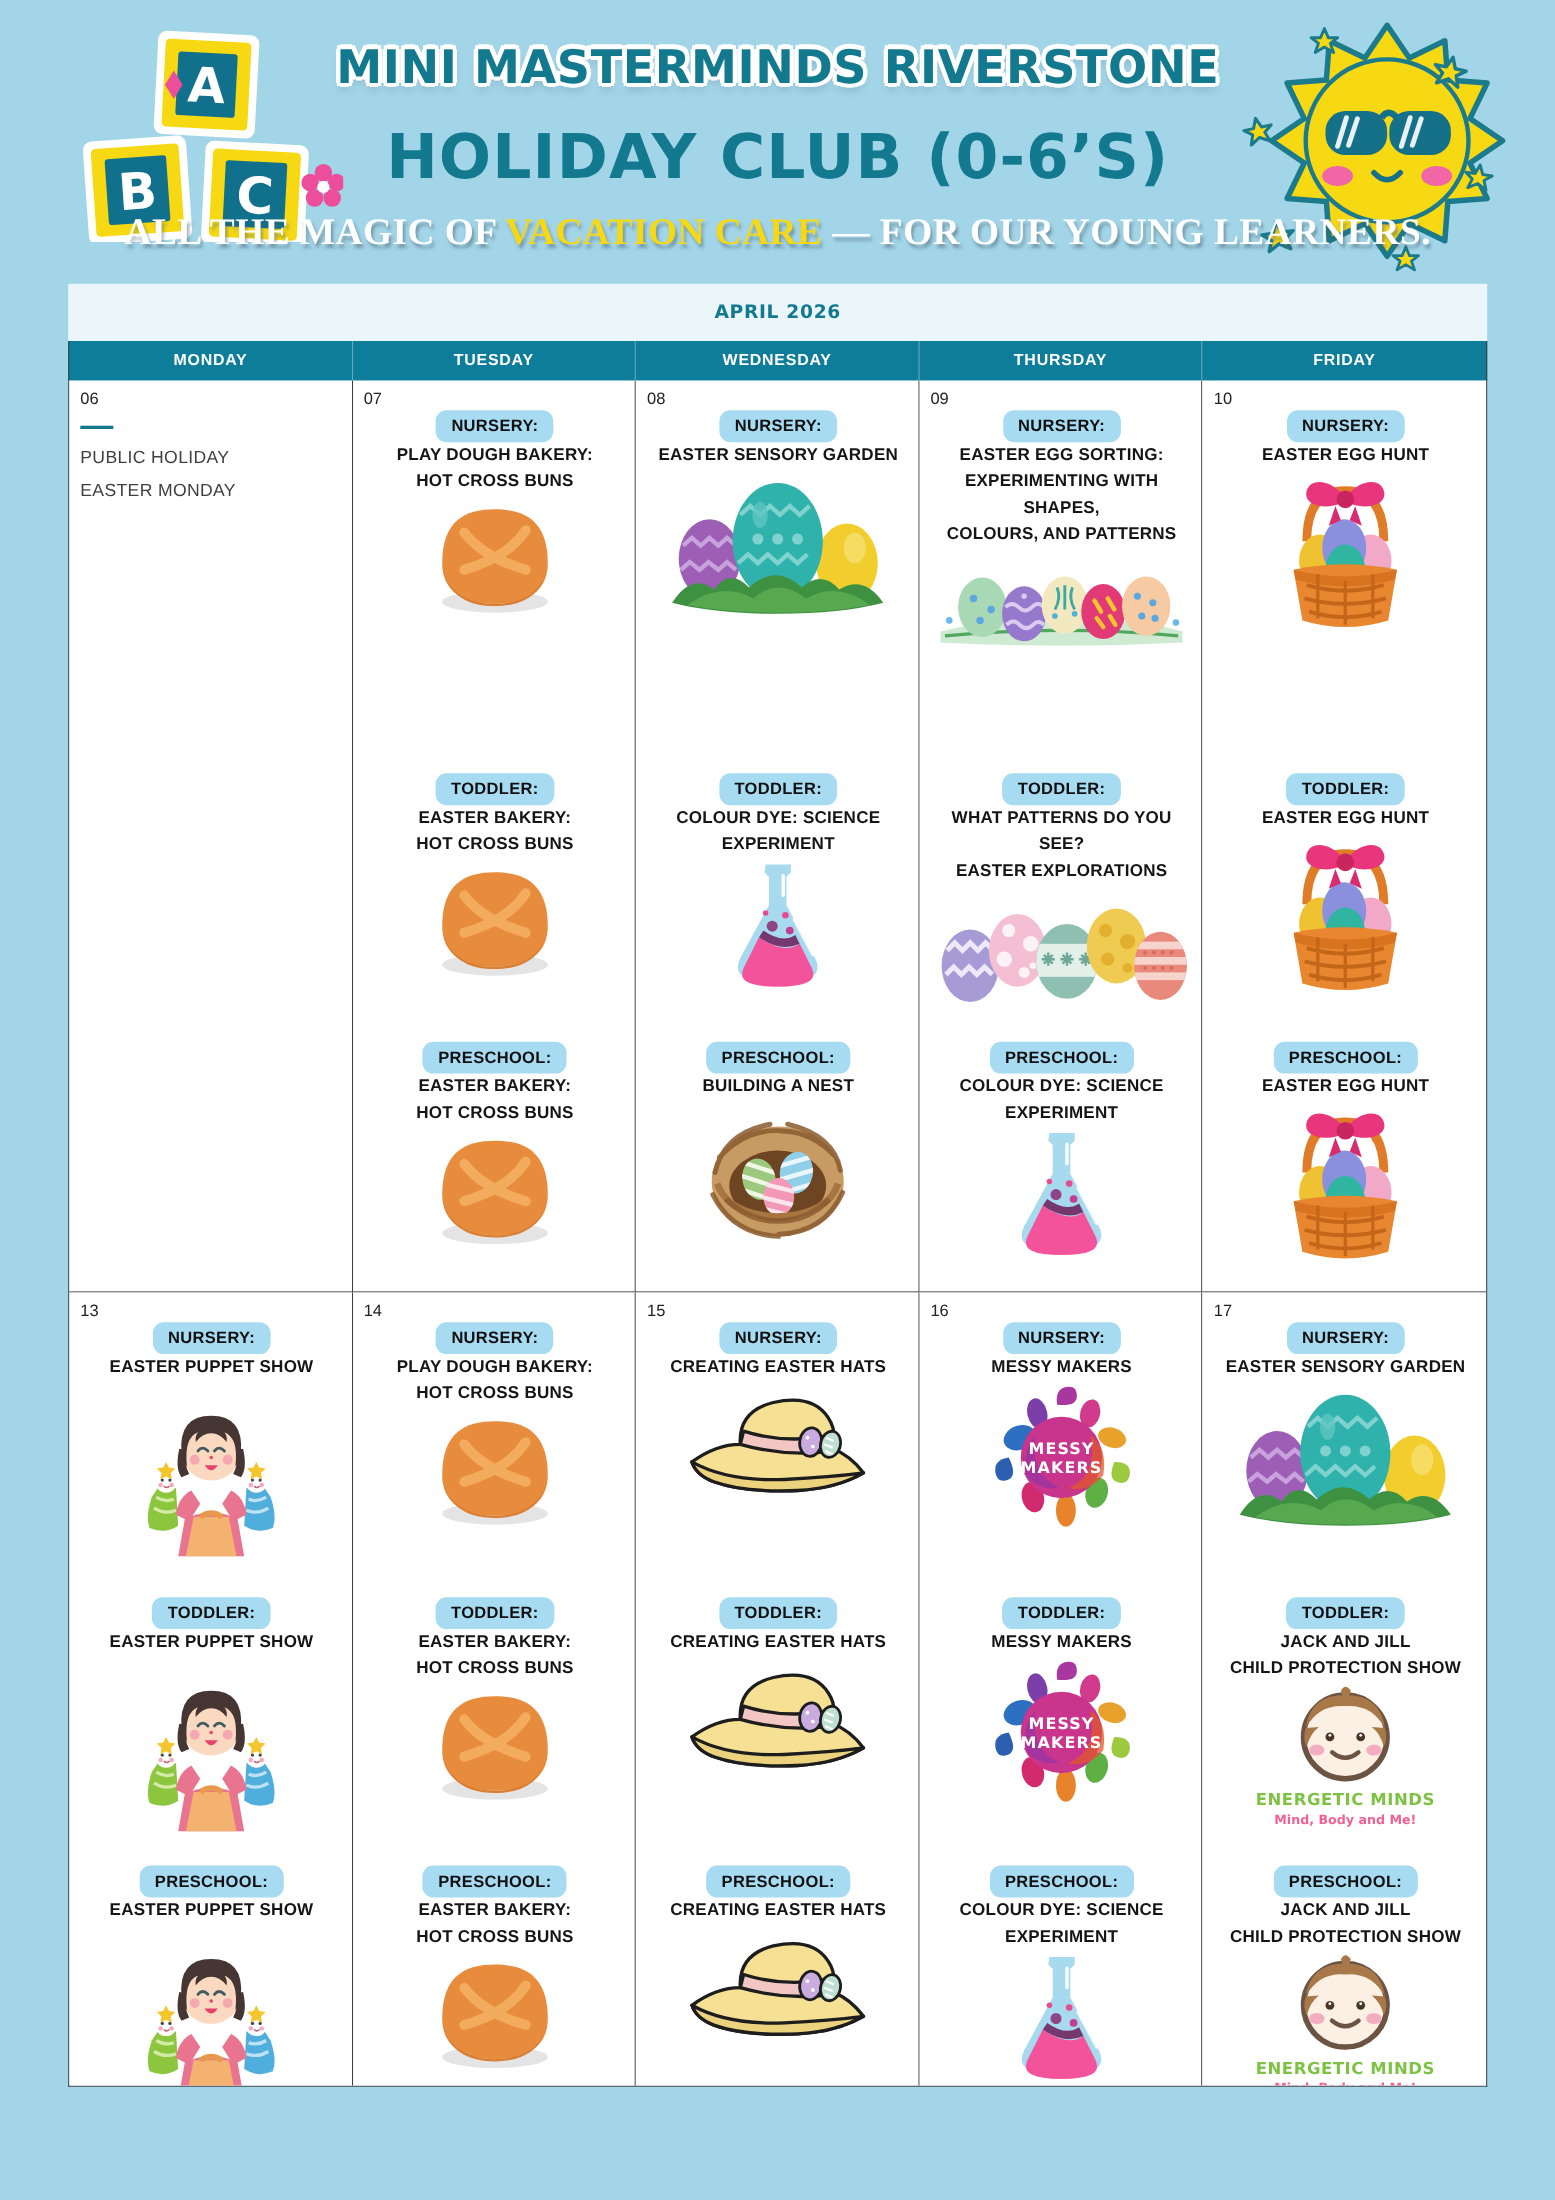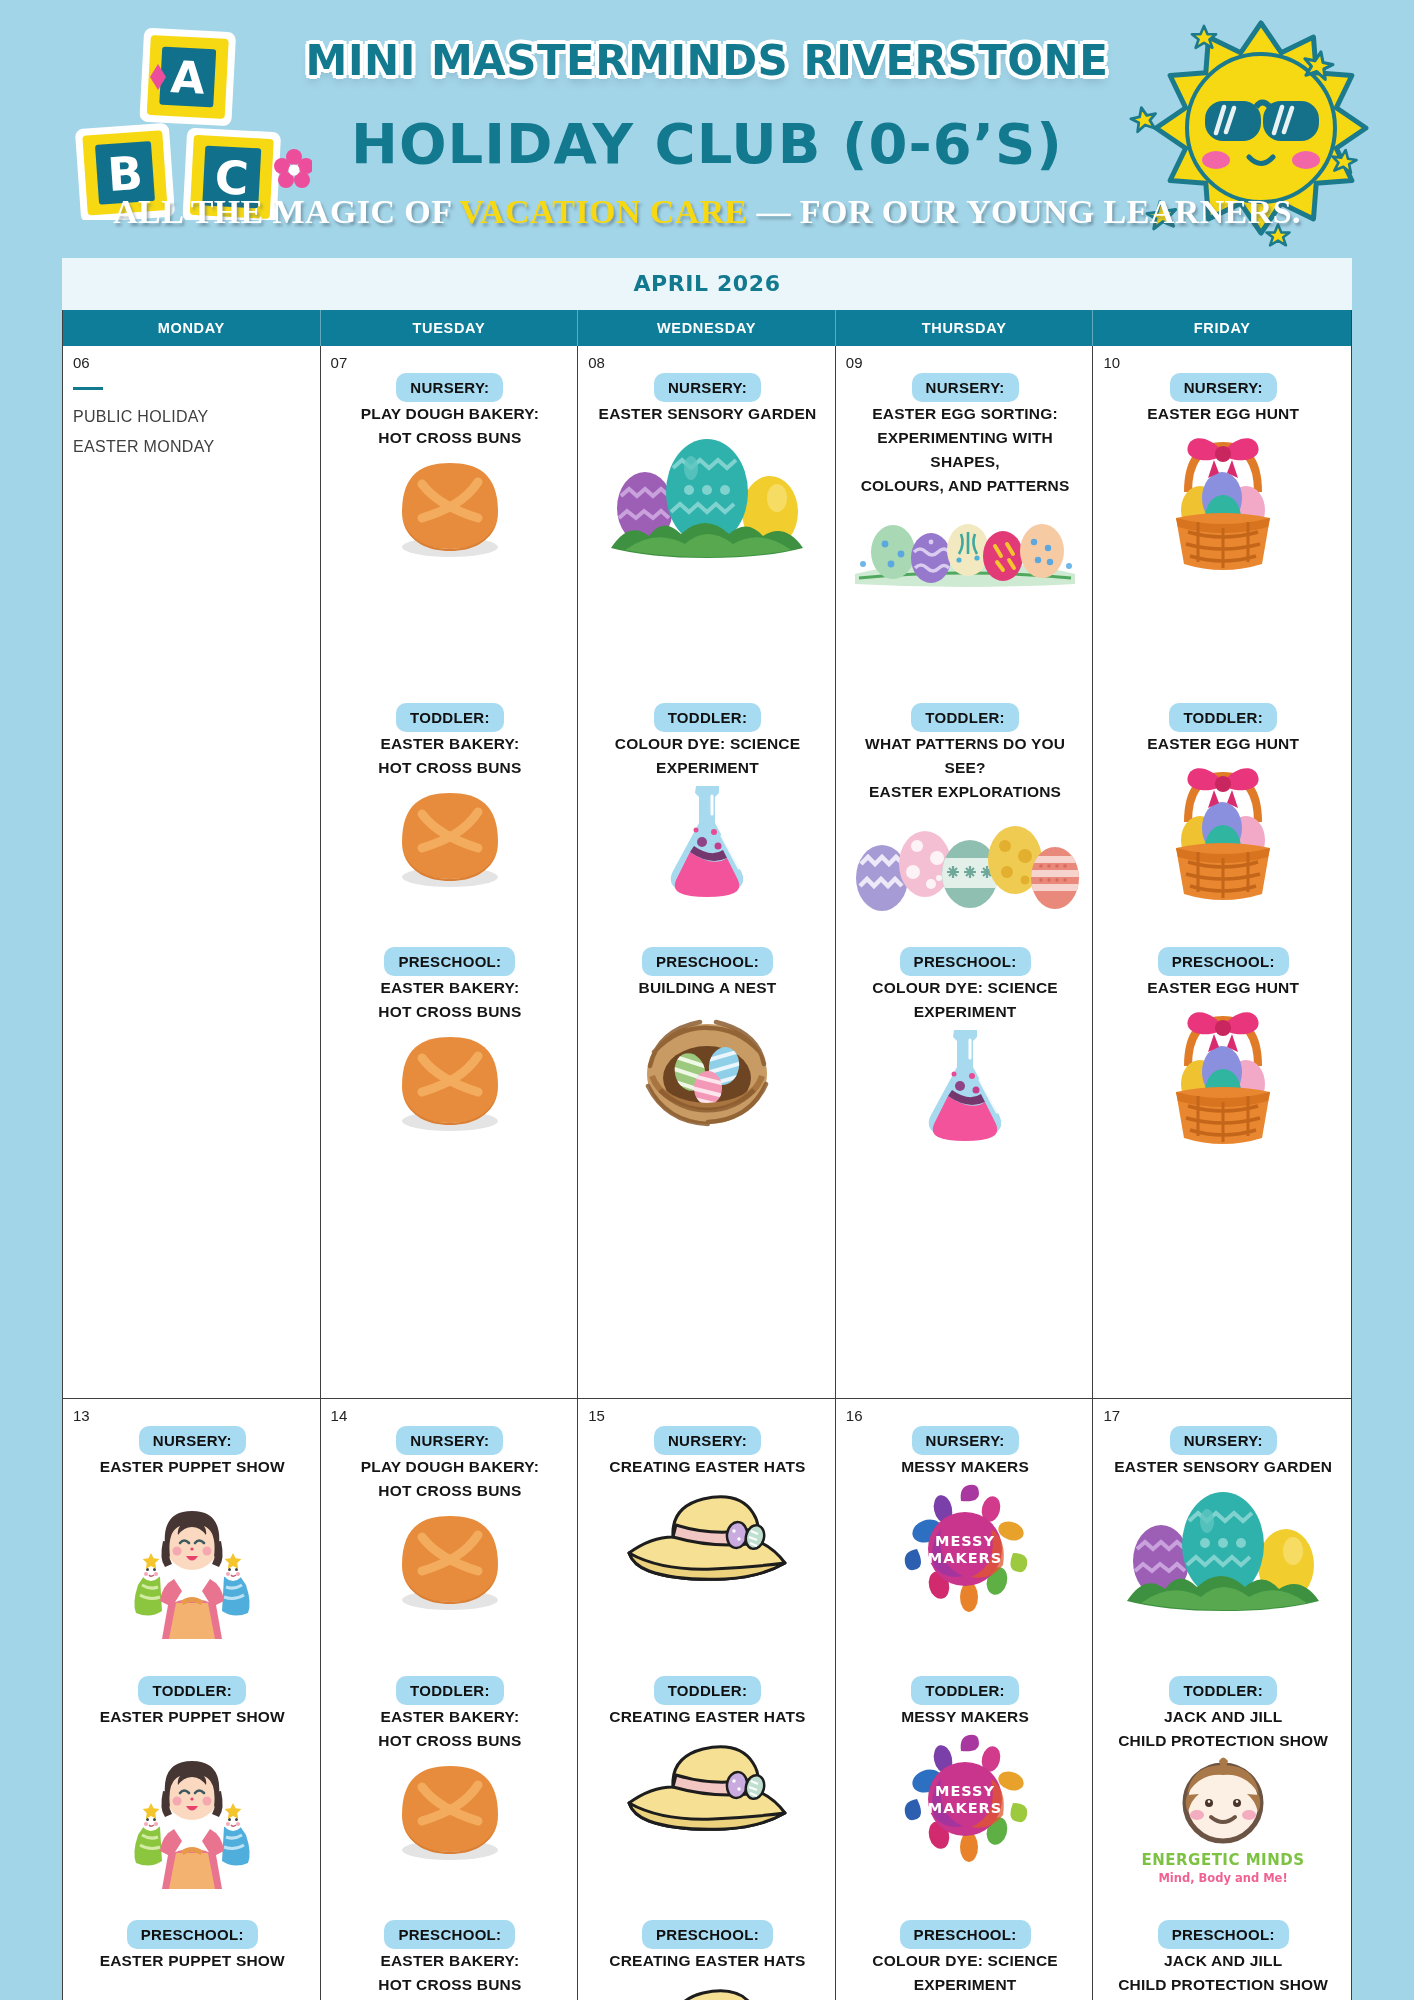--- a/index.html
+++ b/index.html
@@ -7,27 +7,27 @@
   body{background:var(--page-bg,#A3D5E8);font-family:"Liberation Sans",sans-serif;position:relative;overflow:hidden}
   .logo{position:absolute;left:60px;top:22px}
   .sun{position:absolute;right:16px;top:8px}
   .titles{position:absolute;left:260px;right:260px;top:36px;text-align:center}
   .t1{font-family:"DejaVu Sans",sans-serif;font-weight:bold;font-size:42px;letter-spacing:.5px;white-space:nowrap;color:var(--teal,#12798F);
       text-shadow:-3px -3px 0 #fff,3px -3px 0 #fff,-3px 3px 0 #fff,3px 3px 0 #fff,0 -4px 0 #fff,0 4px 0 #fff,-4px 0 0 #fff,4px 0 0 #fff,0 7px 8px rgba(40,70,90,.22)}
   .t2{margin-top:26px;font-family:"DejaVu Sans",sans-serif;font-weight:bold;font-size:56px;letter-spacing:1px;white-space:nowrap;color:var(--teal,#12798F)}
   .tagline{position:absolute;top:193px;left:0;width:100%;text-align:center;font-family:Liberation Serif, serif;font-weight:bold;font-size:34px;letter-spacing:.4px;color:#fff;text-shadow:2px 3px 3px rgba(70,95,110,.5);white-space:nowrap}
   .tagline .hl{color:var(--highlight-yellow,#F6D813)}
   .calendar{position:absolute;left:62px;top:258px;width:1290px}
-  .month{height:52px;line-height:52px;background:#EBF6FB;text-align:center;font-family:"DejaVu Sans",sans-serif;font-weight:bold;font-size:22px;letter-spacing:.6px;color:var(--teal,#12798F)}
+  .month{height:52px;line-height:52px;background:#EBF6FB;text-align:center;font-family:"DejaVu Sans",sans-serif;font-weight:bold;font-size:17px;letter-spacing:.6px;color:var(--teal,#12798F)}
   .dayrow{display:grid;grid-template-columns:repeat(5,1fr);height:36px;background:var(--header-bar,#0D7D9A);border-left:1px solid #3f3f3f;border-right:1px solid #3f3f3f}
   .day-head{display:flex;align-items:center;justify-content:center;color:#fff;font-weight:bold;font-size:14.5px;letter-spacing:.7px;border-right:1px solid rgba(255,255,255,.35)}
   .day-head:last-child{border-right:none}
   .weeks{border:1px solid #3f3f3f;border-top:none}
   .week{display:grid;grid-template-columns:repeat(5,1fr)}
-  .week-0{height:1053px}
+  .week-0{height:829px}
   .week-1{height:721px}
   .week-0 .cell{border-bottom:1px solid #3f3f3f}
   .cell{background:#fff;border-right:1px solid #3f3f3f;padding:8px 8px 4px 10px;overflow:hidden}
   .cell:last-child{border-right:none}
   .daynum{font-size:15px;color:#222;margin-bottom:2px}
   .hol-divider{width:30px;height:3px;background:var(--teal,#12798F);margin:16px 0 12px}
   .hol-note{font-size:16px;color:#3f3f3f;line-height:1.85;letter-spacing:.3px}
   .sec{display:flex;flex-direction:column;align-items:center}
   .week-0 .sec-0{height:330px}.week-0 .sec-1{height:244px}.week-0 .sec-2{height:226px}
   .week-1 .sec-0{height:250px}.week-1 .sec-1{height:244px}.week-1 .sec-2{height:196px}

